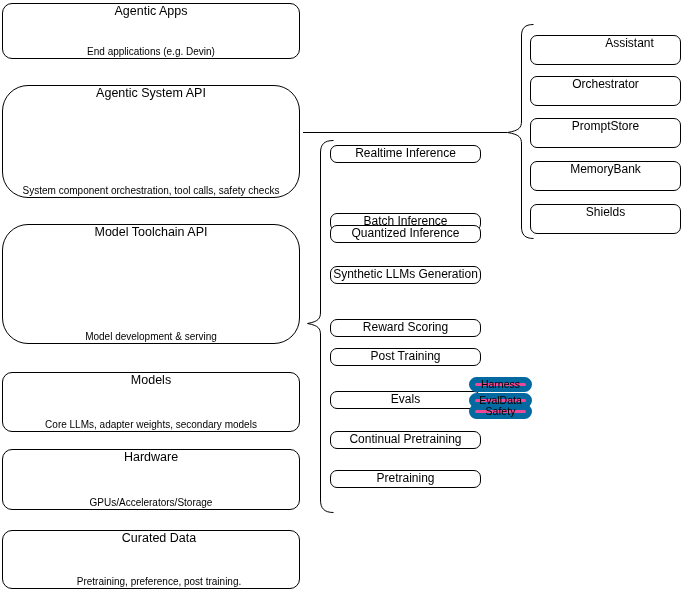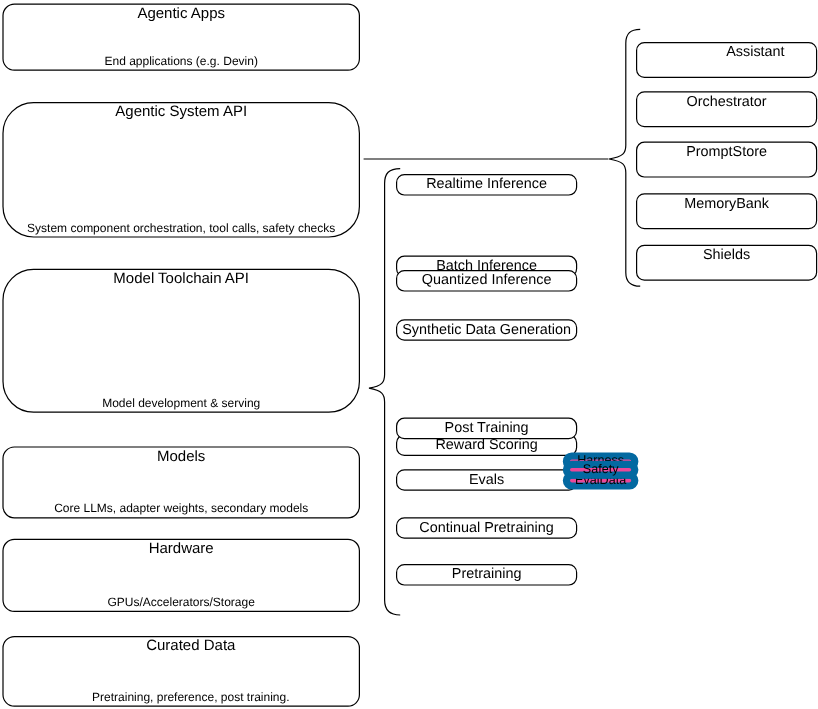--- a/index.html
+++ b/index.html
@@ -102,23 +102,23 @@
   <div class="box node mid-node" style="top:145px;">
       <span>Realtime Inference</span>
     </div>
   <div class="box node mid-node" style="top:185px;margin-top:28px;">
       <span>Batch Inference</span>
     </div>
   <div class="box node mid-node" style="top:225px;">
       <span>Quantized Inference</span>
     </div>
   <div class="box node mid-node" style="top:266px;">
-      <span>Synthetic Data Generation</span>
+      <span>Synthetic LLMs Generation</span>
     </div>
-  <div class="box node mid-node" style="top:319px;margin-top:43px;">
+  <div class="box node mid-node" style="top:319px;">
       <span>Reward Scoring</span>
     </div>
   <div class="box node mid-node" style="top:348px;">
       <span>Post Training</span>
     </div>
   <div class="box node mid-node" style="top:391px;">
       <span>Evals</span>
     </div>
   <div class="box node mid-node" style="top:431px;">
       <span>Continual Pretraining</span>
@@ -126,21 +126,21 @@
   <div class="box node mid-node" style="top:470px;">
       <span>Pretraining</span>
     </div>
 
   <div class="pill" style="top:377px;">
       <span>Harness</span>
     </div>
   <div class="pill" style="top:393px;">
       <span>EvalData</span>
     </div>
-  <div class="pill" style="top:384px;align-items:center;">
+  <div class="pill" style="top:404px;align-items:center;">
       <span>Safety</span>
     </div>
 
   <div class="box node right-node" style="top:35px;padding-left:48px;">
       <span>Assistant</span>
     </div>
   <div class="box node right-node" style="top:76px;">
       <span>Orchestrator</span>
     </div>
   <div class="box node right-node" style="top:118px;">

